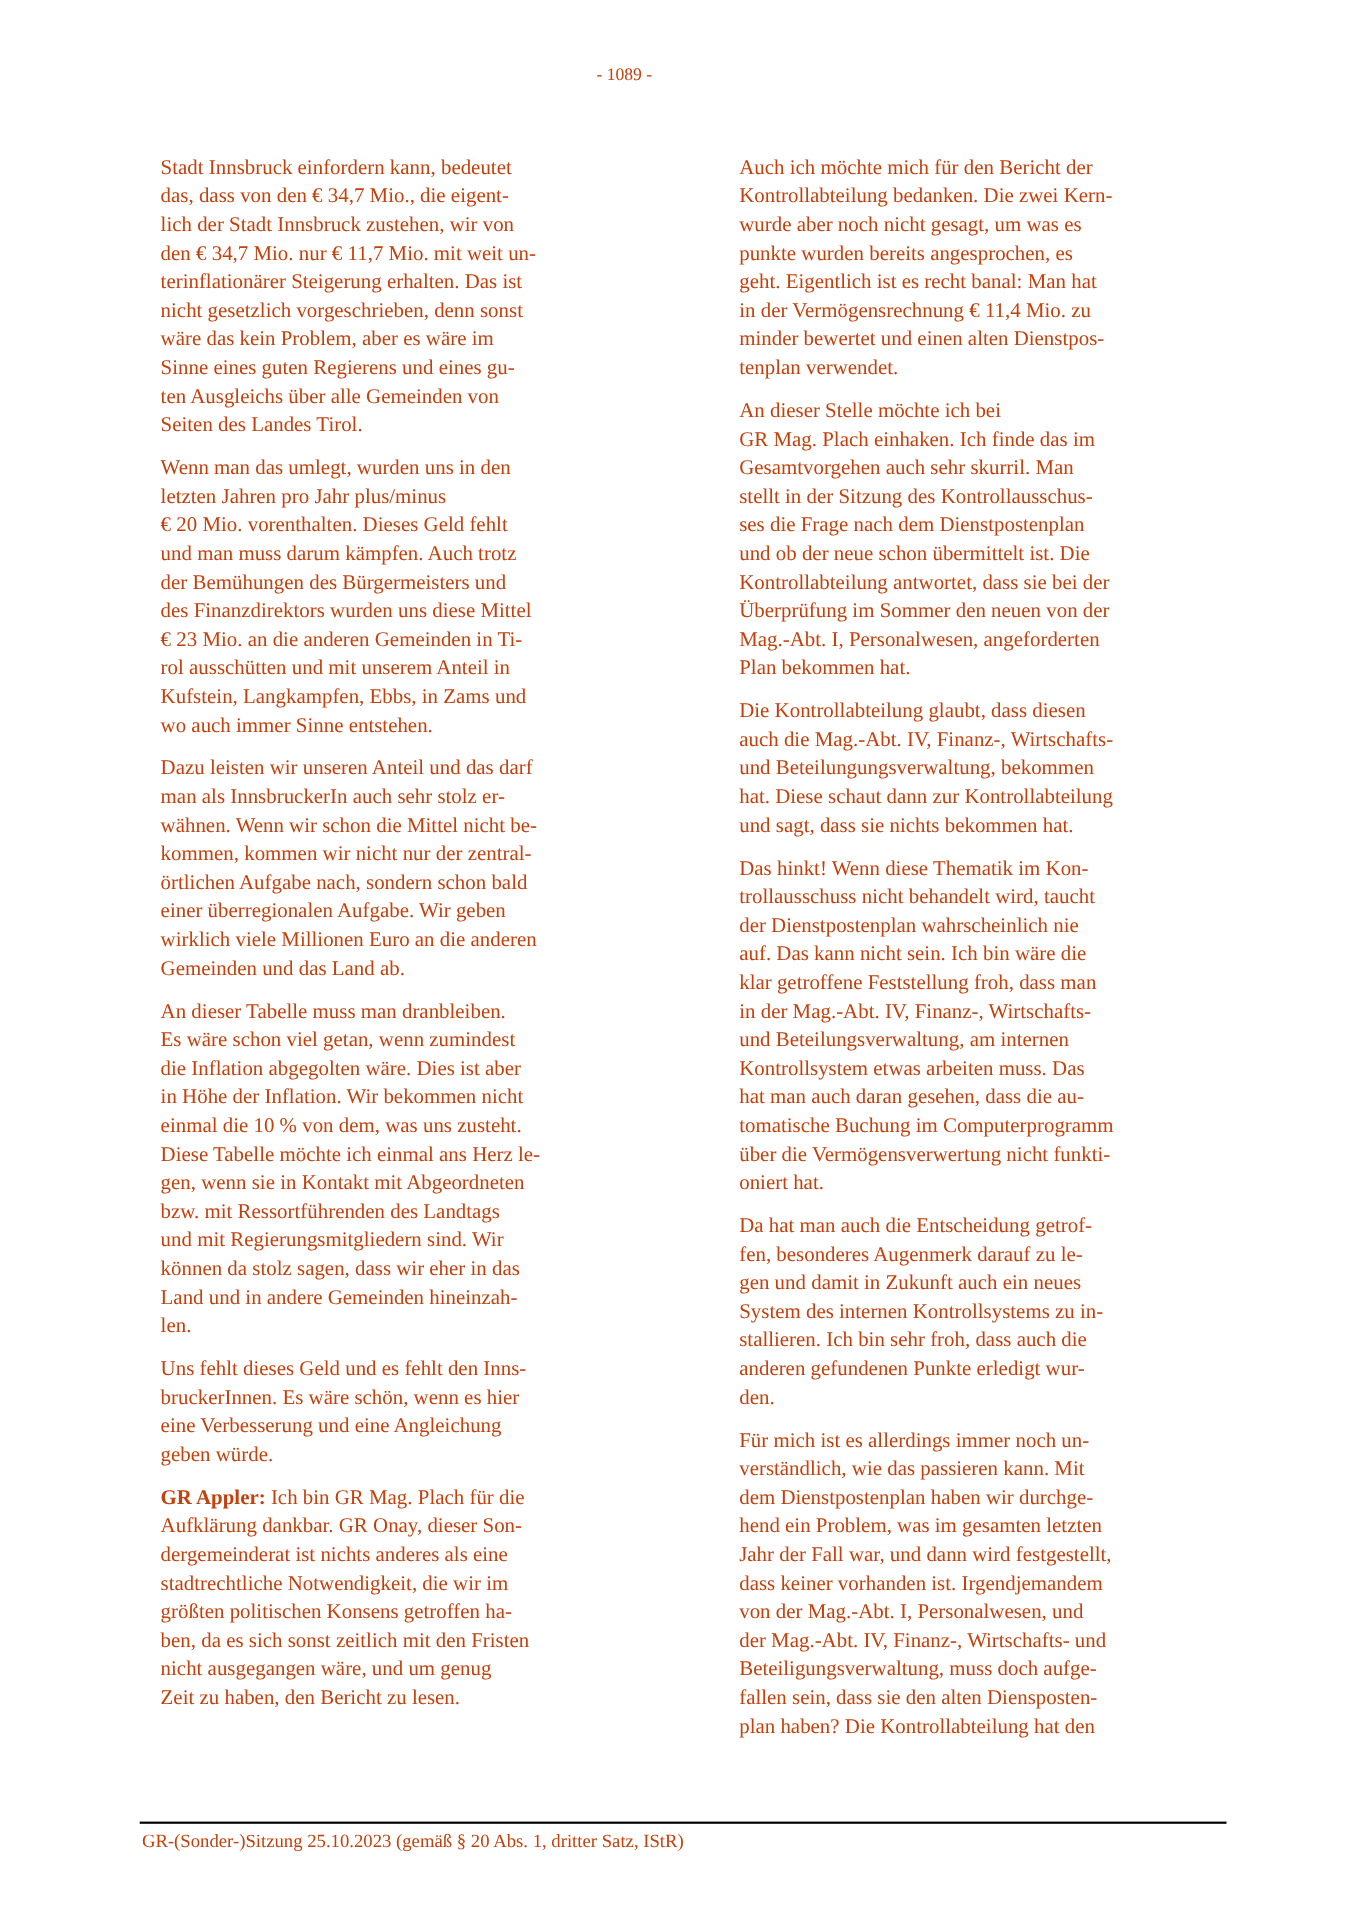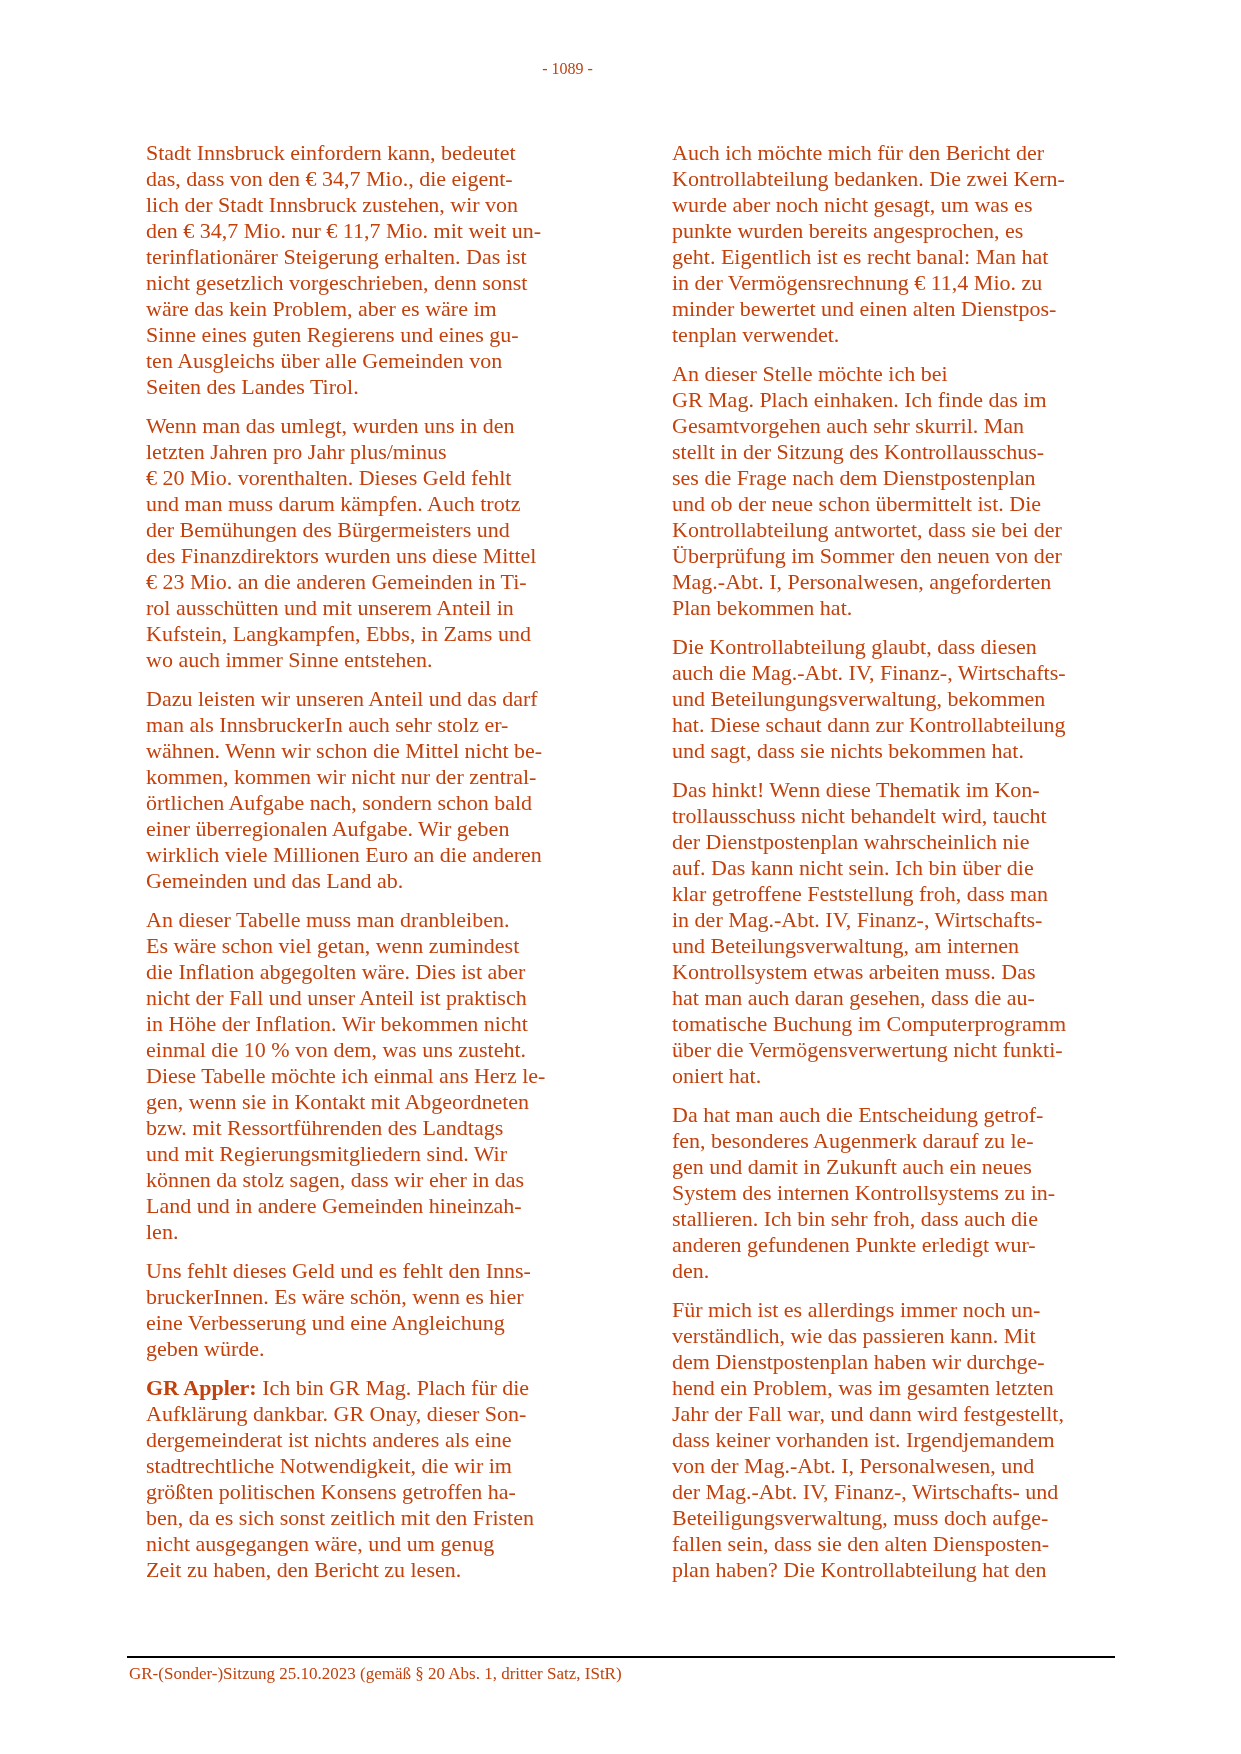--- a/index.html
+++ b/index.html
@@ -17,21 +17,21 @@
     top: 60px;
     left: 0;
     width: 1135px;
     text-align: center;
     font-size: 16px;
   }
   .col {
     position: absolute;
     top: 140px;
     width: 452px;
-    font-size: 22px;
+    font-size: 19px;
     line-height: 26px;
   }
   .col-left  { left: 146px; }
   .col-right { left: 672px; }
   .para { margin: 0 0 13px 0; }
   .line { white-space: nowrap; }
   .footer-rule {
     position: absolute;
     top: 1656px;
     left: 127px;
@@ -83,21 +83,20 @@
         <div class="line">kommen, kommen wir nicht nur der zentral-</div>
         <div class="line">örtlichen Aufgabe nach, sondern schon bald</div>
         <div class="line">einer überregionalen Aufgabe. Wir geben</div>
         <div class="line">wirklich viele Millionen Euro an die anderen</div>
         <div class="line">Gemeinden und das Land ab.</div>
       </div>
       <div class="para">
         <div class="line">An dieser Tabelle muss man dranbleiben.</div>
         <div class="line">Es wäre schon viel getan, wenn zumindest</div>
         <div class="line">die Inflation abgegolten wäre. Dies ist aber</div>
-        <div class="line">nicht der Fall und unser Anteil ist praktisch</div>
         <div class="line">in Höhe der Inflation. Wir bekommen nicht</div>
         <div class="line">einmal die 10 % von dem, was uns zusteht.</div>
         <div class="line">Diese Tabelle möchte ich einmal ans Herz le-</div>
         <div class="line">gen, wenn sie in Kontakt mit Abgeordneten</div>
         <div class="line">bzw. mit Ressortführenden des Landtags</div>
         <div class="line">und mit Regierungsmitgliedern sind. Wir</div>
         <div class="line">können da stolz sagen, dass wir eher in das</div>
         <div class="line">Land und in andere Gemeinden hineinzah-</div>
         <div class="line">len.</div>
       </div>
@@ -145,21 +144,21 @@
         <div class="line">Die Kontrollabteilung glaubt, dass diesen</div>
         <div class="line">auch die Mag.-Abt. IV, Finanz-, Wirtschafts-</div>
         <div class="line">und Beteilungungsverwaltung, bekommen</div>
         <div class="line">hat. Diese schaut dann zur Kontrollabteilung</div>
         <div class="line">und sagt, dass sie nichts bekommen hat.</div>
       </div>
       <div class="para">
         <div class="line">Das hinkt! Wenn diese Thematik im Kon-</div>
         <div class="line">trollausschuss nicht behandelt wird, taucht</div>
         <div class="line">der Dienstpostenplan wahrscheinlich nie</div>
-        <div class="line">auf. Das kann nicht sein. Ich bin über die</div>
+        <div class="line">auf. Das kann nicht sein. Ich bin wäre die</div>
         <div class="line">klar getroffene Feststellung froh, dass man</div>
         <div class="line">in der Mag.-Abt. IV, Finanz-, Wirtschafts-</div>
         <div class="line">und Beteilungsverwaltung, am internen</div>
         <div class="line">Kontrollsystem etwas arbeiten muss. Das</div>
         <div class="line">hat man auch daran gesehen, dass die au-</div>
         <div class="line">tomatische Buchung im Computerprogramm</div>
         <div class="line">über die Vermögensverwertung nicht funkti-</div>
         <div class="line">oniert hat.</div>
       </div>
       <div class="para">

